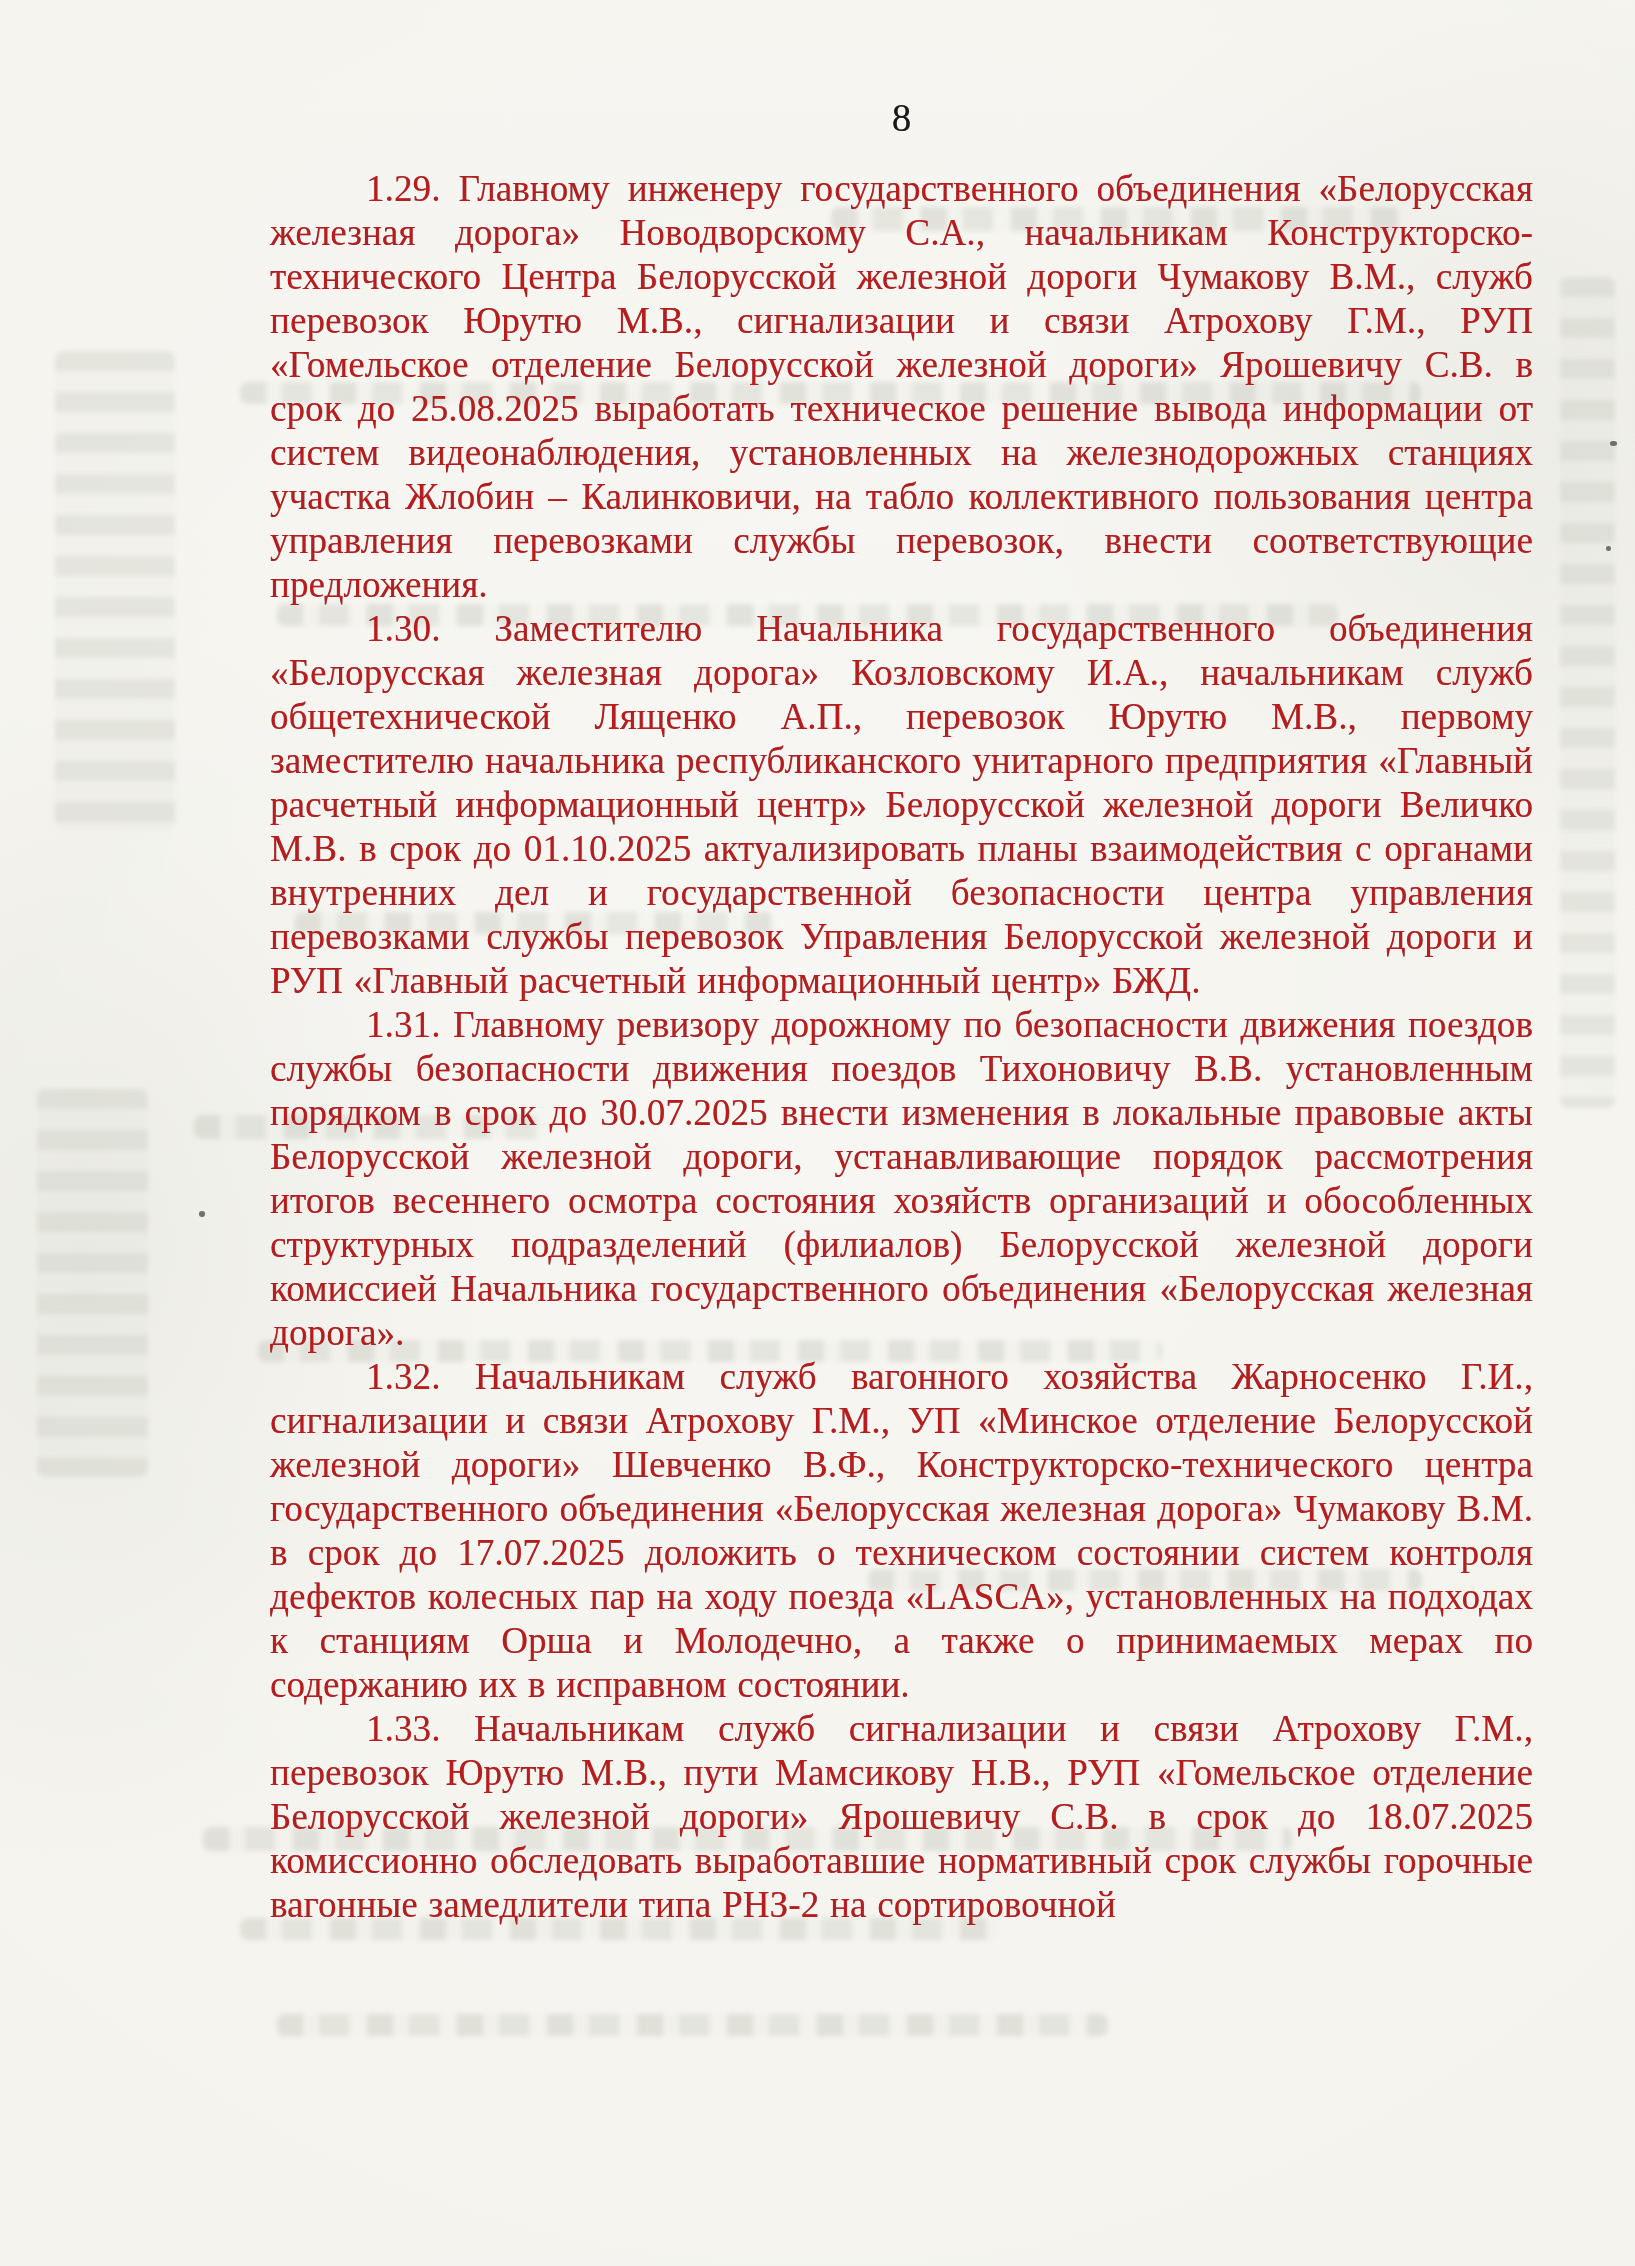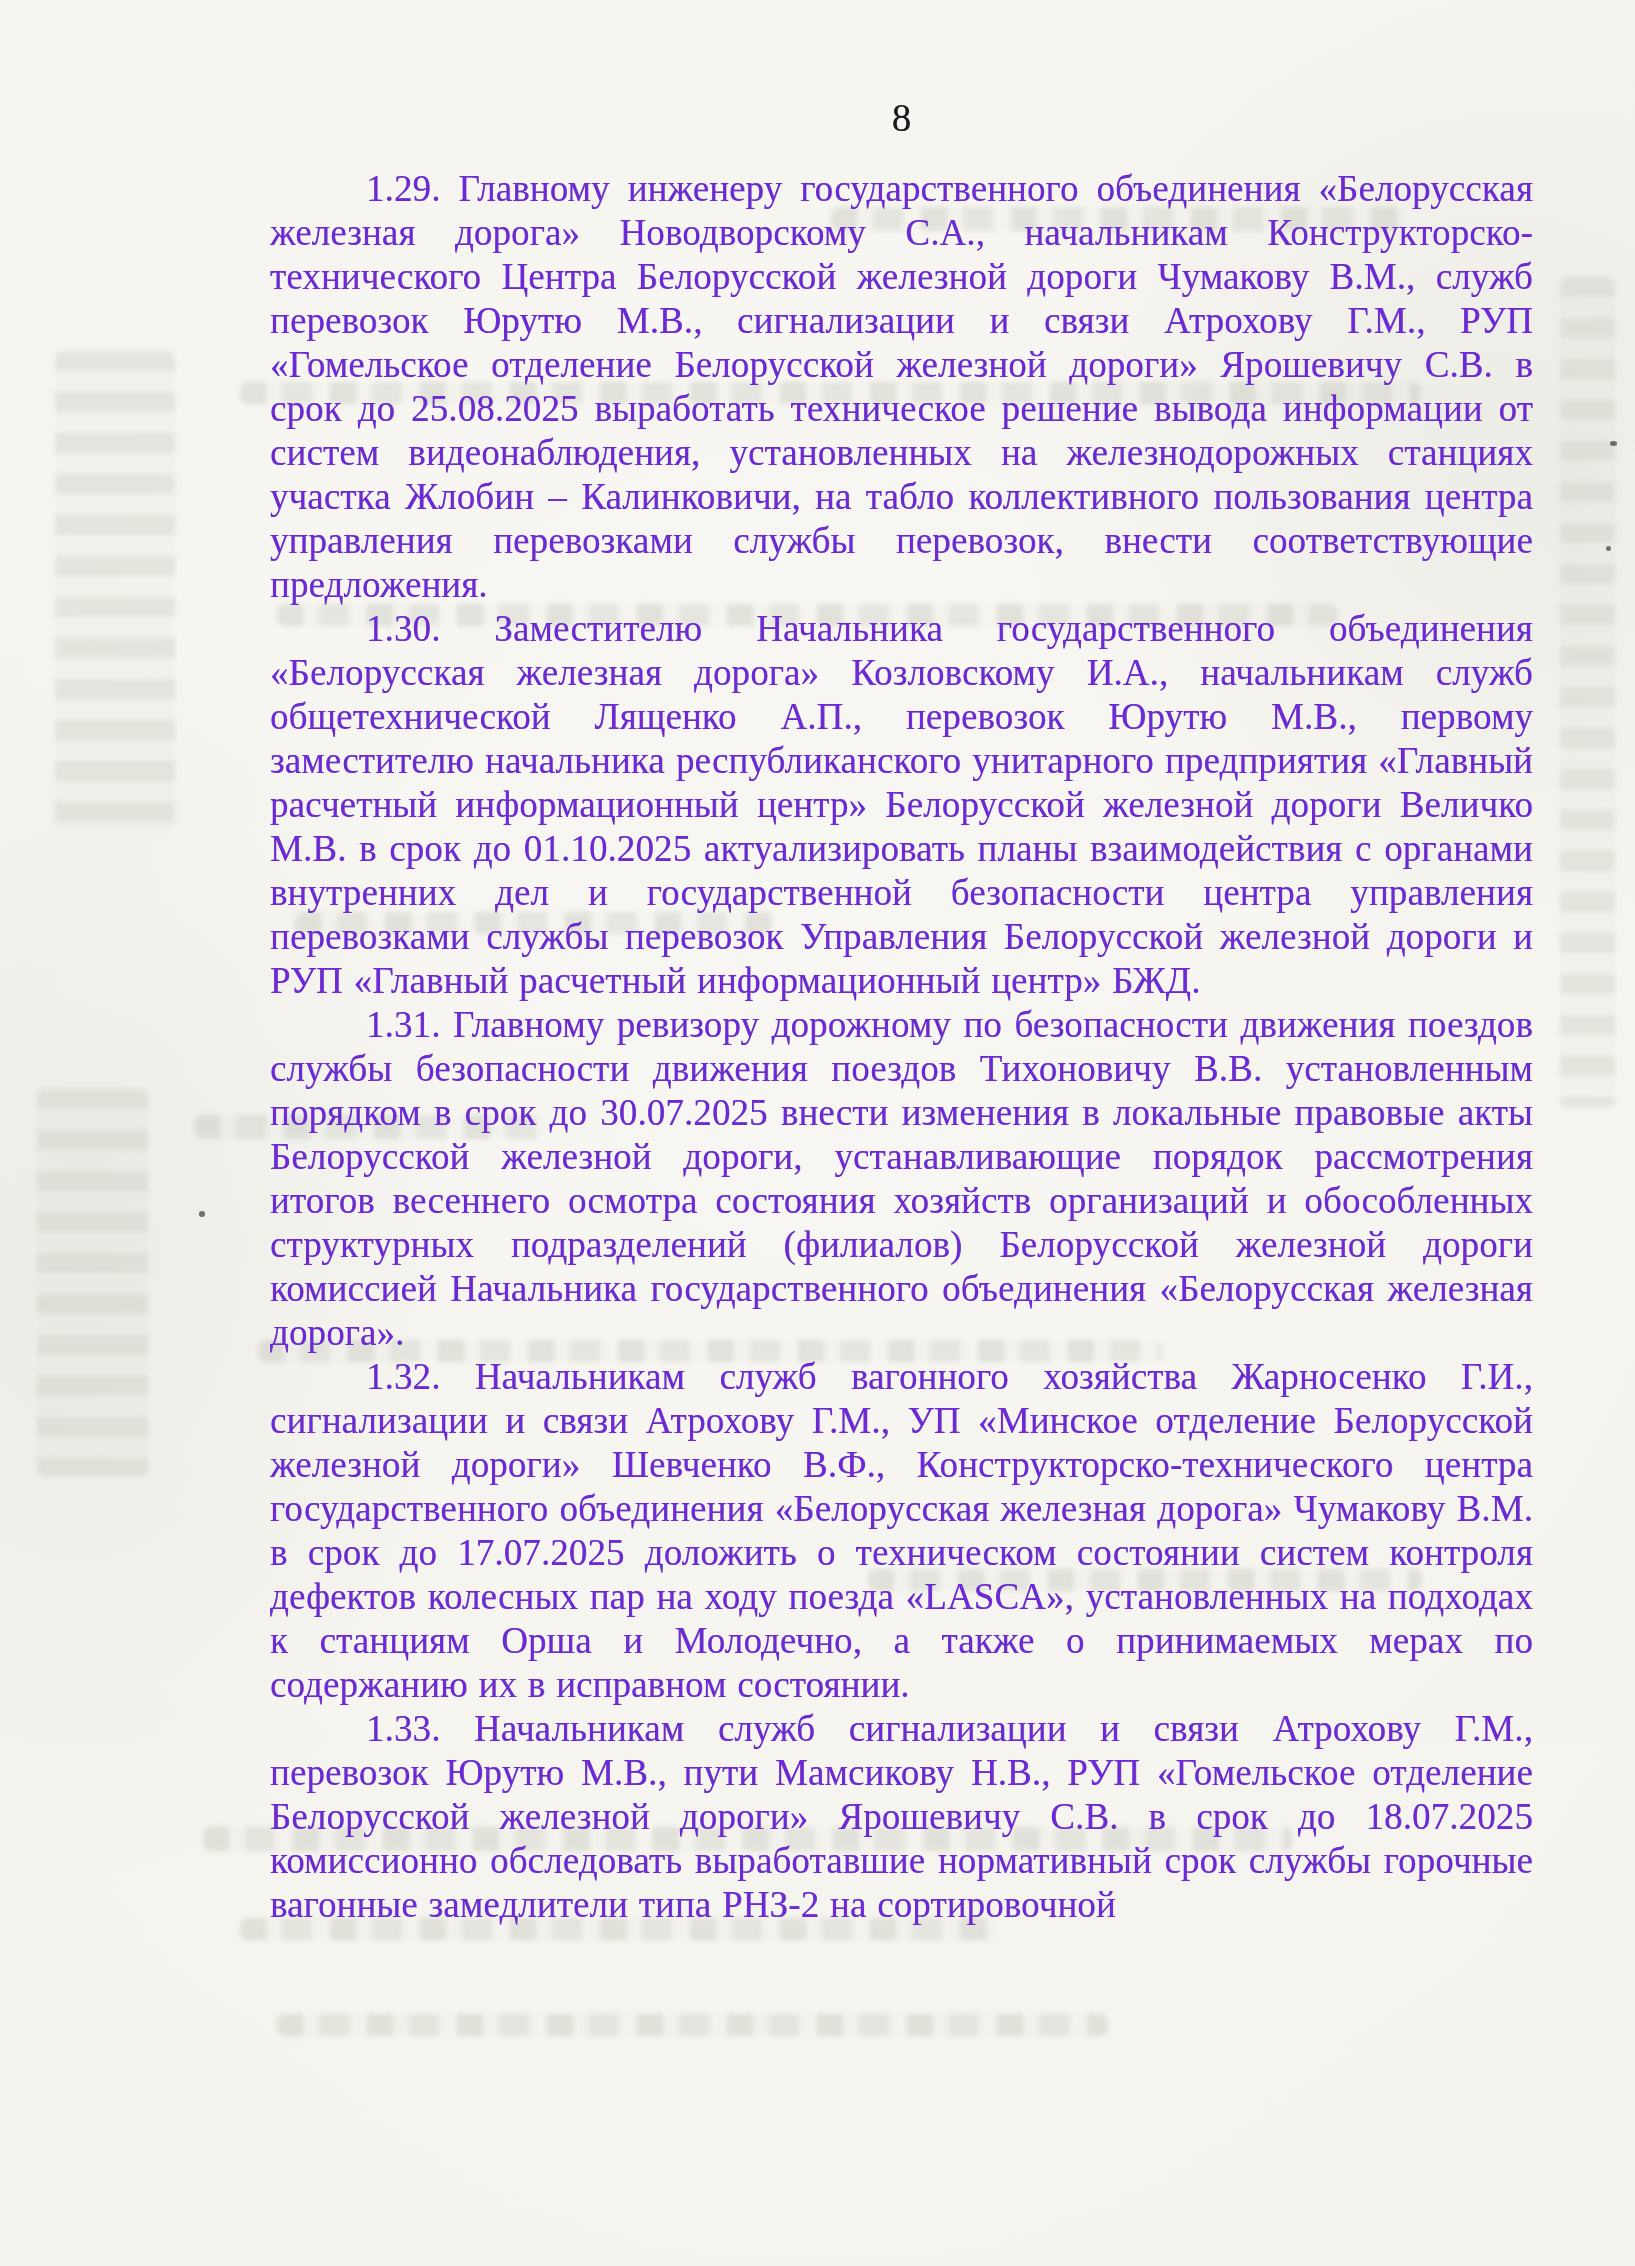--- a/index.html
+++ b/index.html
@@ -33,21 +33,21 @@
     text-shadow: 0.3px 0.3px 0.6px rgba(25,25,25,0.45);
   }
   .doc-body {
     position: absolute;
     left: 270px;
     top: 167px;
     width: 1263px;
     font-size: 37px;
     line-height: 44px;
     text-align: justify;
-    color: #6d28d9;
+    color: #b91c1c;
     letter-spacing: 0.1px;
     word-spacing: 1.4px;
     text-shadow: 0.3px 0.3px 0.6px rgba(25,25,25,0.42);
   }
   .doc-body p {
     margin: 0;
     padding: 0;
     text-indent: 96px;
   }
   

